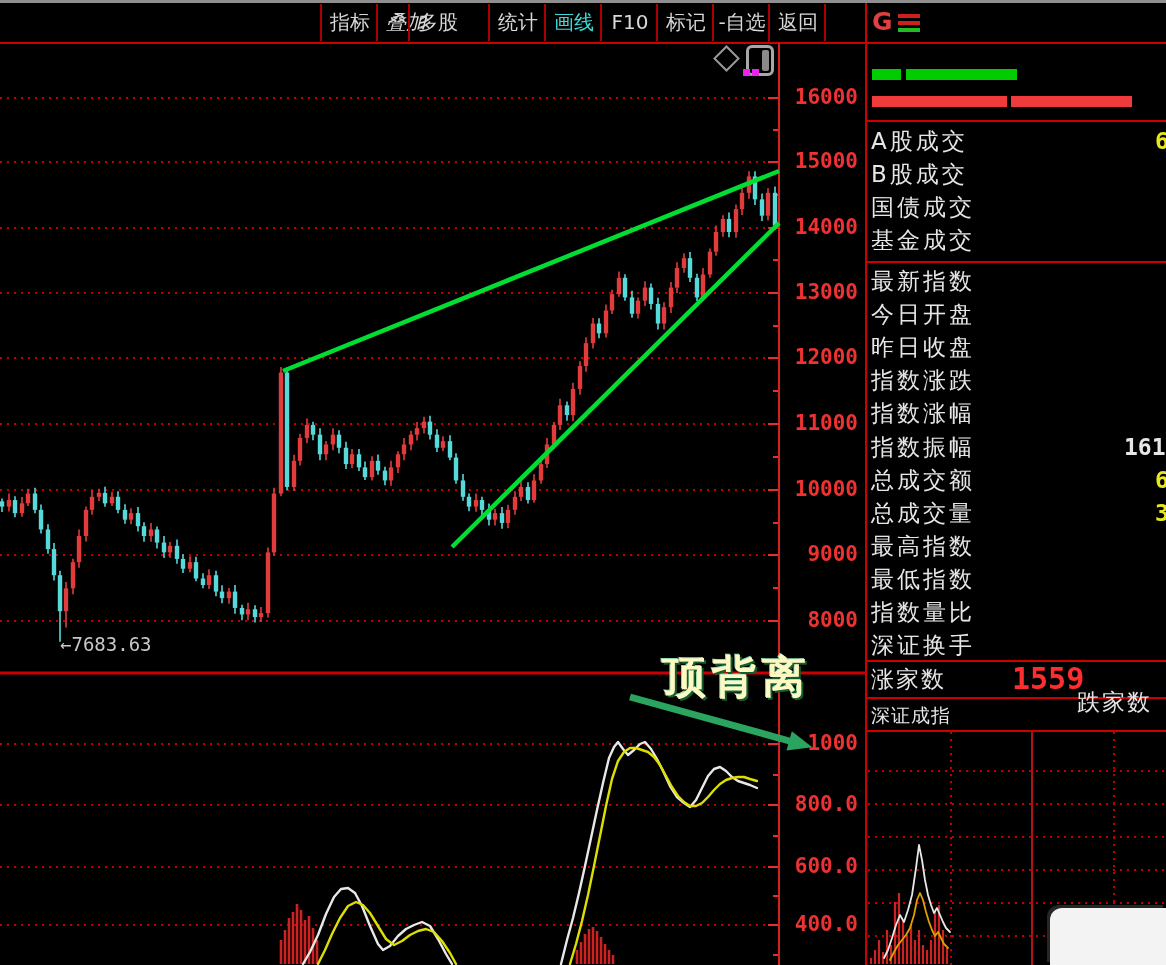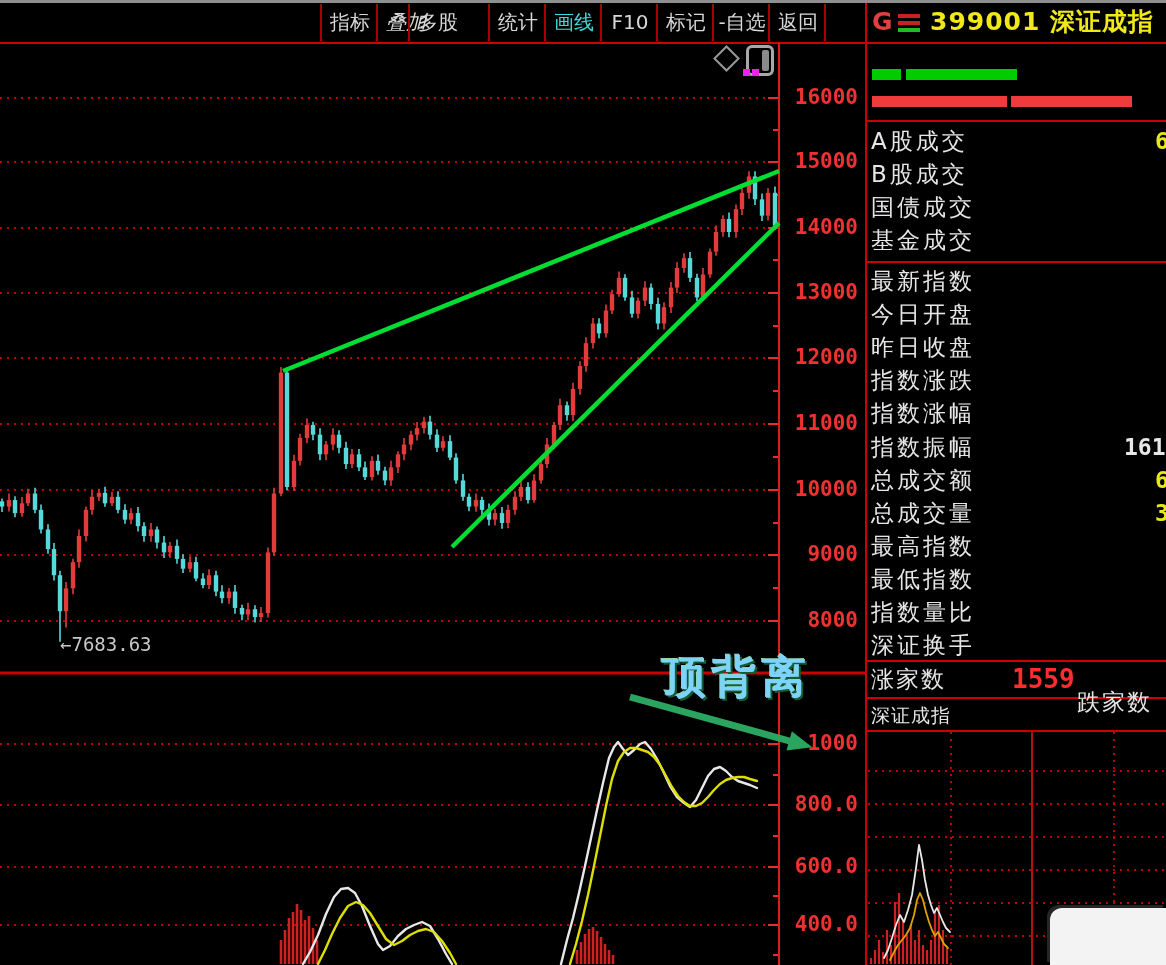--- a/index.html
+++ b/index.html
@@ -15,28 +15,28 @@
   .hdr-bars{position:absolute;left:898px;top:13px;width:24px;height:22px;}
   .hdr-bars i{position:absolute;left:0;width:22px;height:4px;}
   .hdr-title{position:absolute;left:930px;top:5px;font-size:25px;font-weight:bold;color:#f0e818;letter-spacing:1px;white-space:nowrap;}
   .ylabel{position:absolute;left:782px;width:76px;text-align:right;font-family:"DejaVu Sans Mono","Liberation Mono",monospace;
     font-weight:bold;font-size:21px;color:#ee3232;white-space:nowrap;}
   .srow{position:absolute;left:871px;height:33px;line-height:33px;font-size:23px;color:#e6e6e6;letter-spacing:3px;white-space:nowrap;}
   .sval{position:absolute;height:33px;line-height:33px;font-family:"DejaVu Sans Mono","Liberation Mono",monospace;
     font-weight:bold;font-size:23px;white-space:nowrap;}
   .low-marker{position:absolute;left:60px;top:633px;font-family:"DejaVu Sans Mono","Liberation Mono",monospace;
     font-size:19px;color:#c8c8c8;white-space:nowrap;}
-  .annotation{position:absolute;left:662px;top:648px;font-size:44px;font-weight:bold;color:#7dd3fc;letter-spacing:6px;
+  .annotation{position:absolute;left:662px;top:648px;font-size:44px;font-weight:bold;color:#fef9c3;letter-spacing:6px;
     text-shadow:2px 2px 0 #145c32,-1px -1px 0 #8fd8af;white-space:nowrap;}
   .diamond-icon{position:absolute;left:717px;top:49px;width:15px;height:15px;border:2px solid #999;transform:rotate(45deg);}
   .panel-icon{position:absolute;left:746px;top:45px;width:22px;height:25px;border:3px solid #a8a8a8;border-radius:6px;}
   .panel-icon i{position:absolute;right:2px;top:2px;bottom:2px;width:7px;background:#8a8a8a;border-radius:2px;}
   .dot-magenta{position:absolute;width:7px;height:7px;background:#ee22ee;}
   .breadth-label{position:absolute;height:36px;line-height:36px;font-size:23px;color:#e6e6e6;letter-spacing:2px;white-space:nowrap;}
-  .breadth-value{position:absolute;left:1012px;top:661px;height:36px;line-height:36px;font-size:26px;font-weight:bold;
+  .breadth-value{position:absolute;left:1012px;top:661px;height:36px;line-height:36px;font-size:30px;font-weight:bold;
     color:#ff2d2d;font-family:"DejaVu Sans Mono","Liberation Mono",monospace;}
   .mini-title{position:absolute;left:871px;top:699px;height:32px;line-height:32px;font-size:19px;color:#e6e6e6;letter-spacing:1px;}
   .popup-overlay{position:absolute;left:1050px;top:908px;width:116px;height:57px;background:#f3f3f3;
     border-radius:12px 0 0 0;box-shadow:-3px -3px 0 #262626;}
 </style>
 </head>
 <body>
 
 <div id="root">
 
@@ -424,21 +424,20 @@
         <div class="menu-item" style="left: 712px;">-自选</div>
         <div class="menu-item" style="left: 768px;">返回</div>
         <div class="menu-end" style="left: 824px;"></div>
       </div>
     <div class="hdr-badge">G</div>
     <div class="hdr-bars">
       <i style="top:1px;background:#cc2020;"></i>
       <i style="top:8px;background:#cc2020;"></i>
       <i style="top:15px;background:#22bb22;"></i>
     </div>
-    <div class="hdr-title"><span>399001</span>&nbsp;<span>深证成指</span></div>
   </div>
 
   <div class="diamond-icon"></div>
   <div class="panel-icon">
       <i></i>
     </div>
   <div class="dot-magenta" style="left:743px;top:69px;"></div>
   <div class="dot-magenta" style="left:752px;top:69px;"></div>
 
   <div class="low-marker">←7683.63</div>

